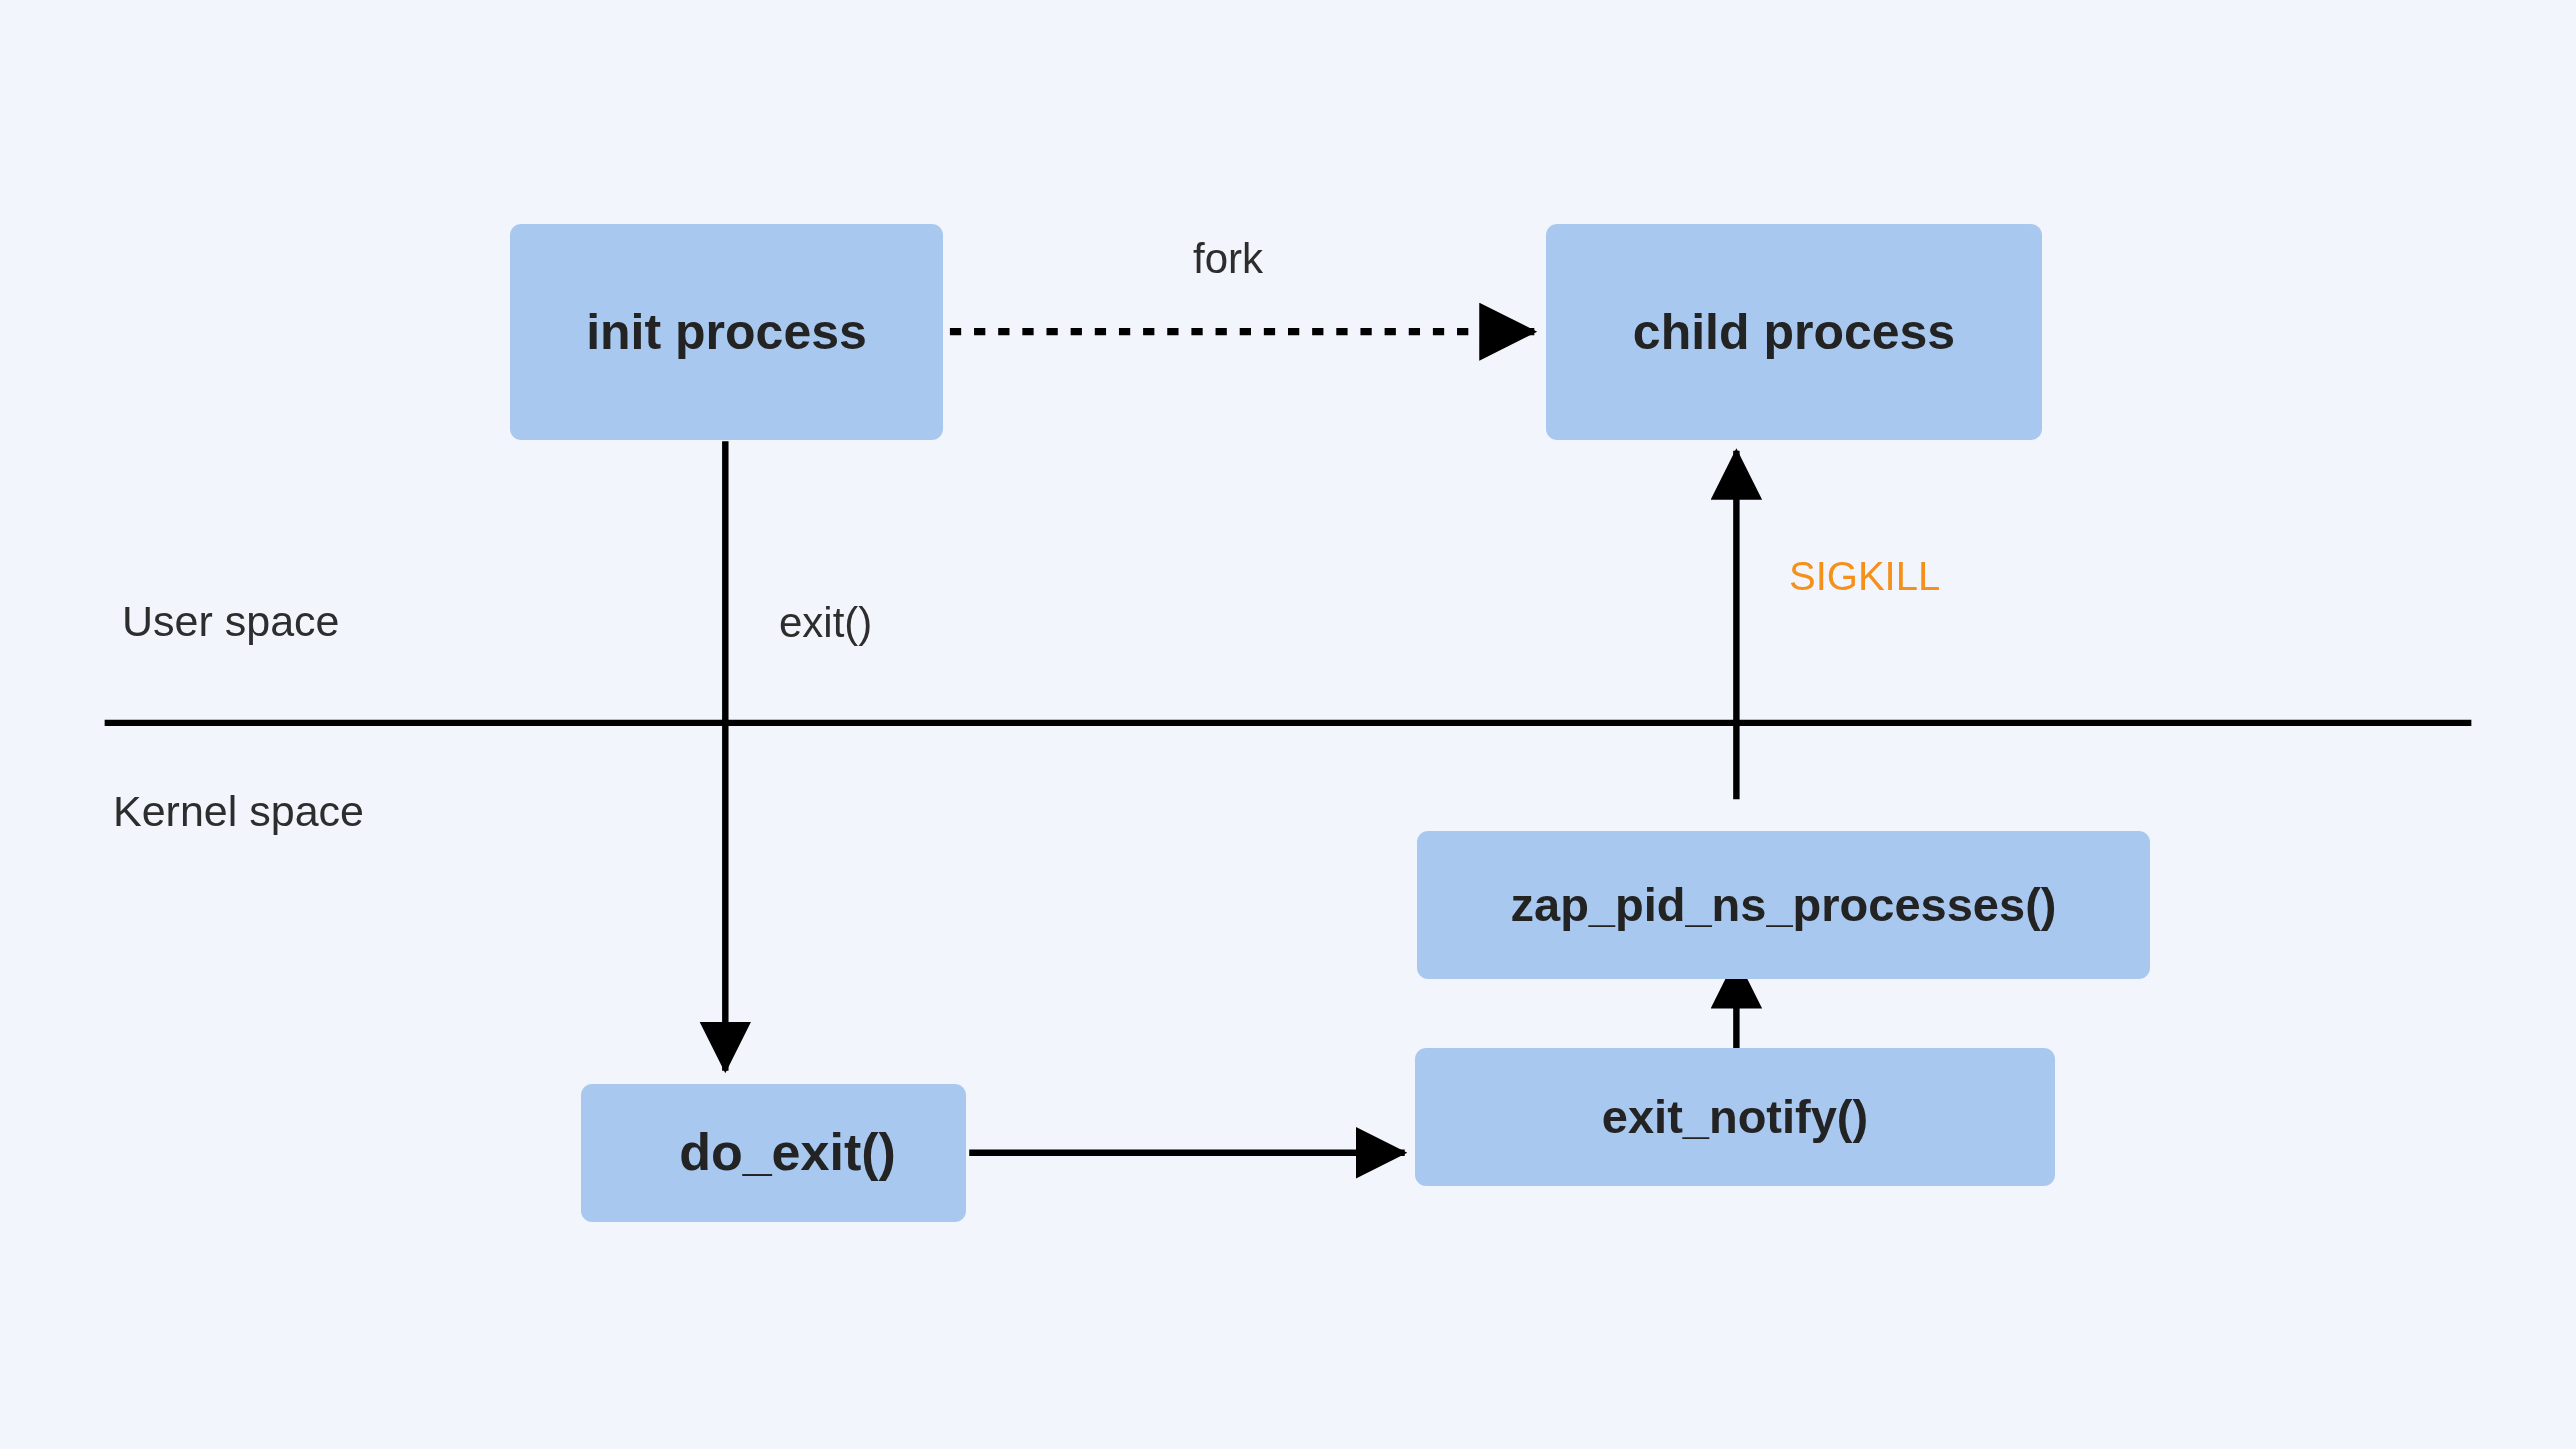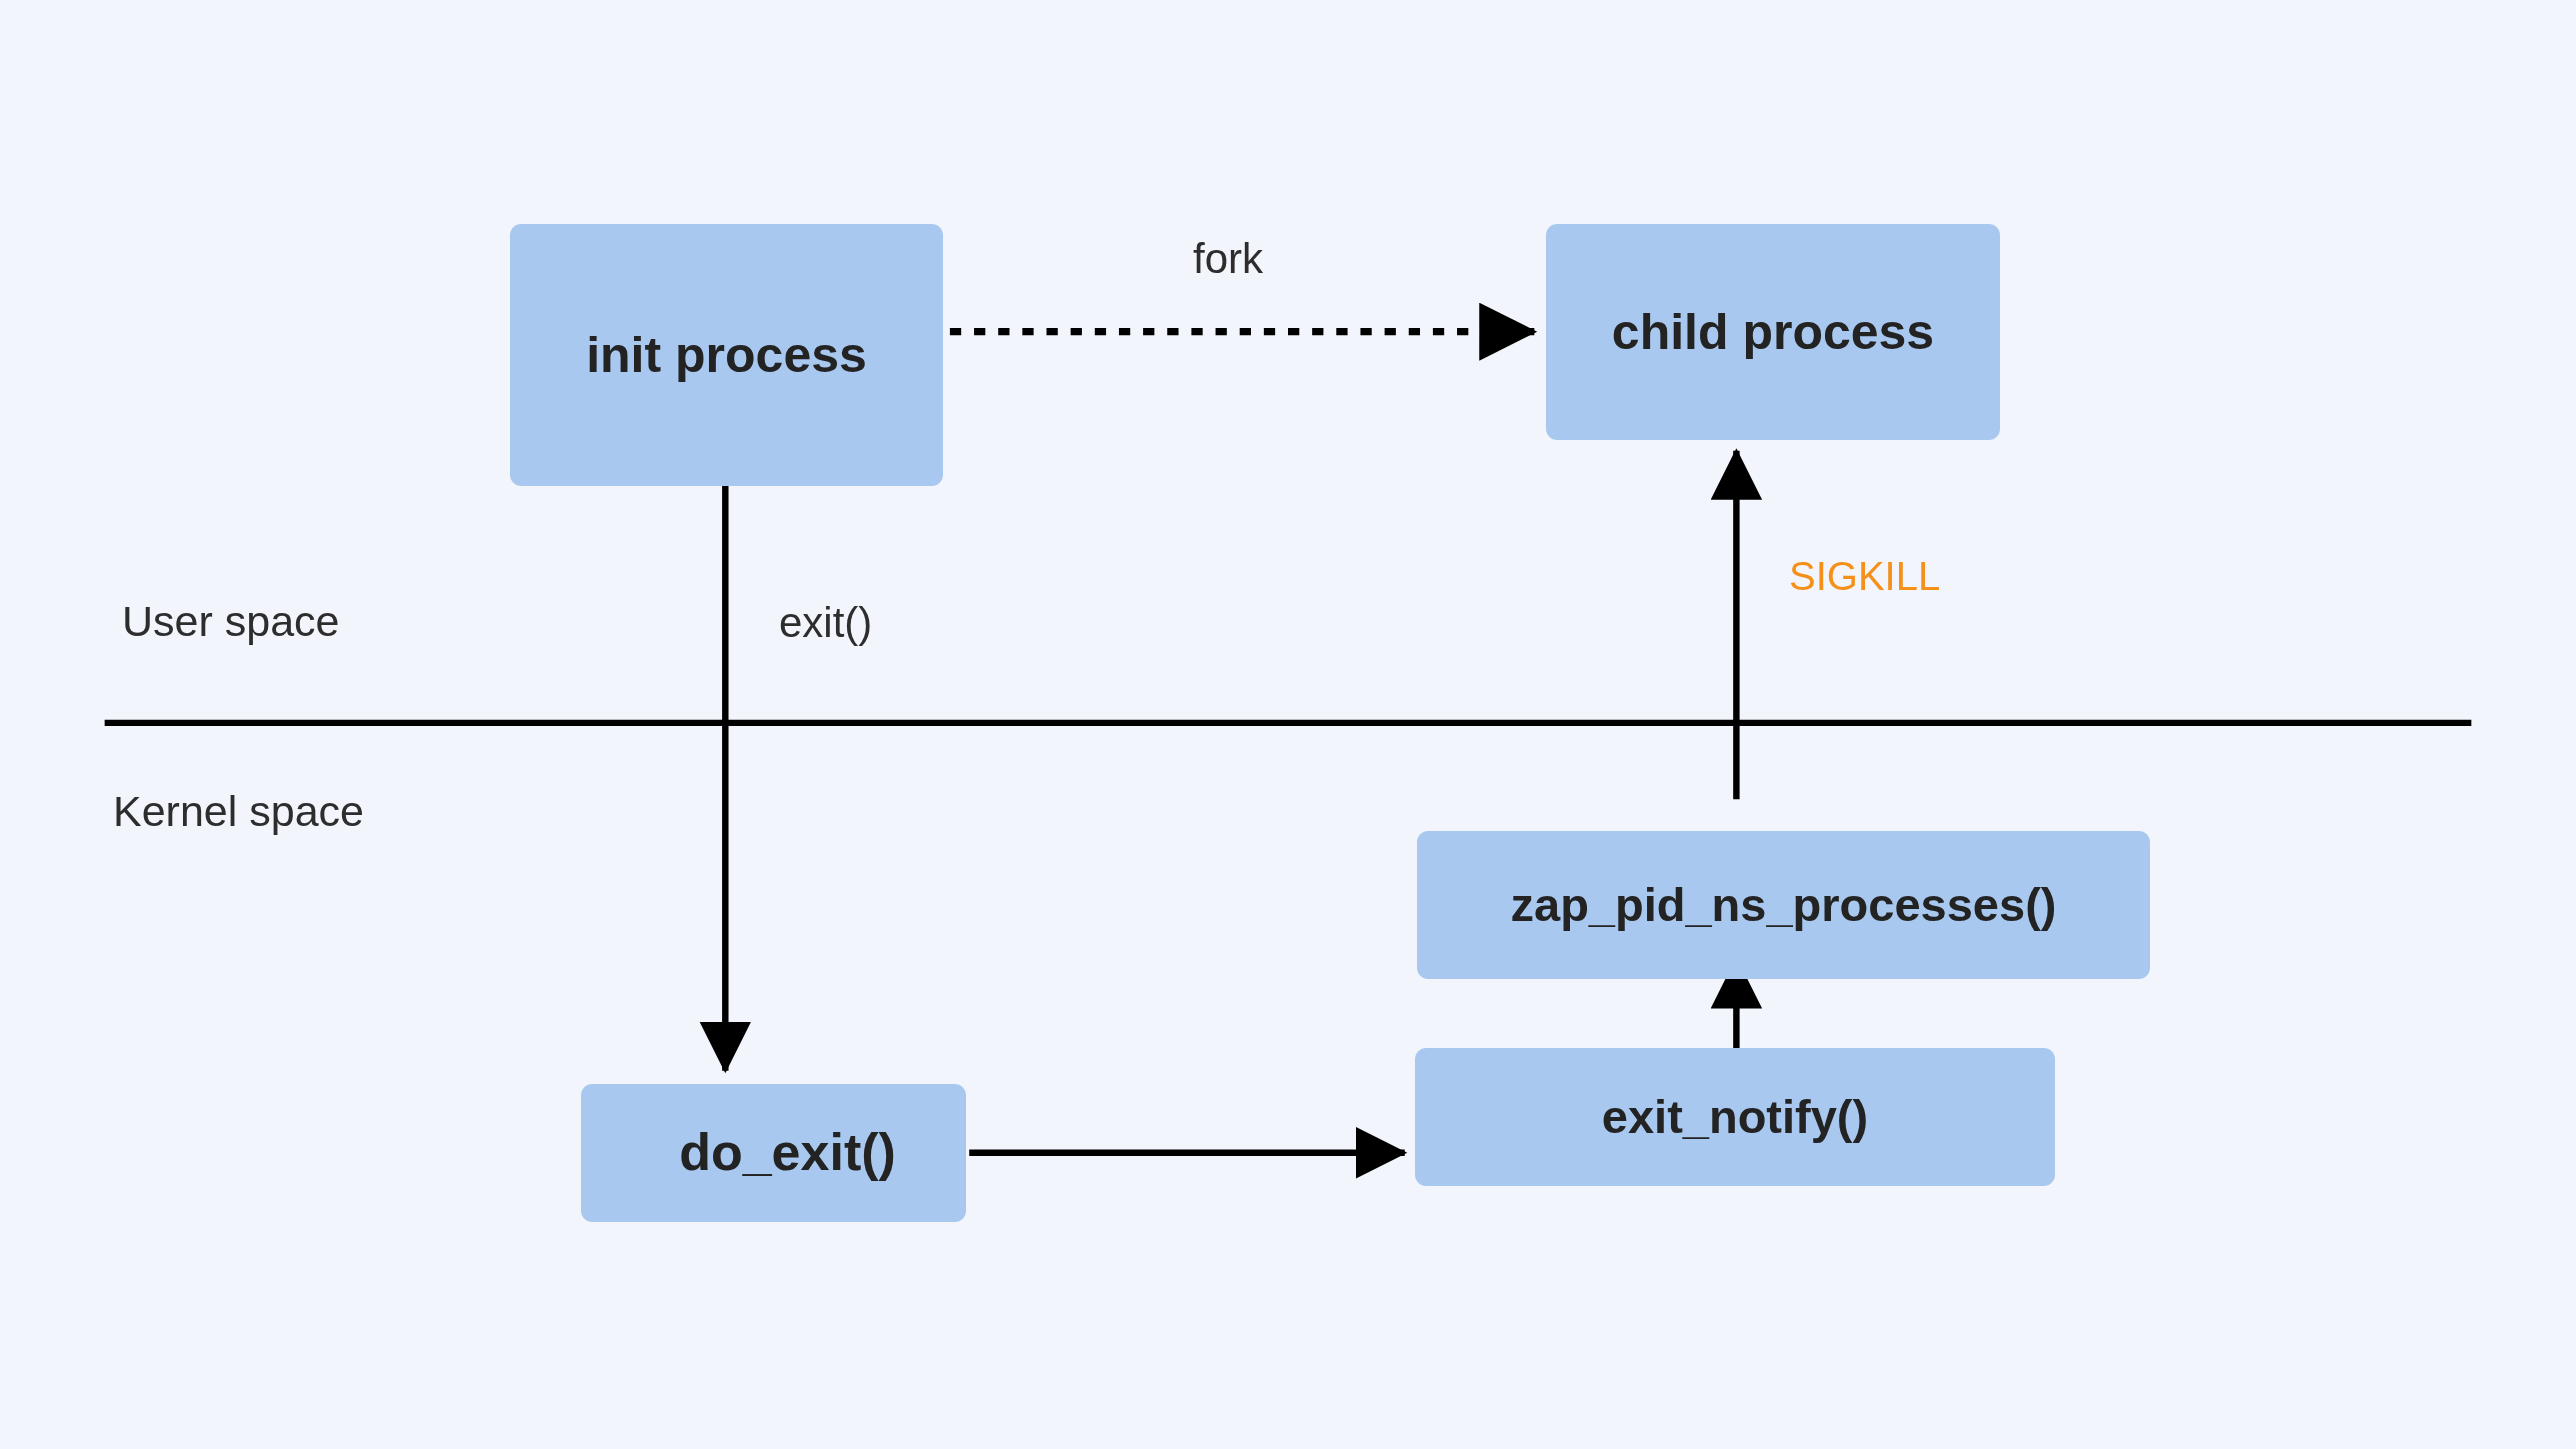--- a/index.html
+++ b/index.html
@@ -23,22 +23,22 @@
     align-items: center;
     justify-content: center;
     color: #232323;
     font-weight: bold;
     font-family: "Liberation Sans", sans-serif;
     text-align: center;
     line-height: 1.1;
     box-sizing: border-box;
     white-space: nowrap;
   }
-  #node-init      { left: 510px;  top: 224px;  width: 433px; height: 262px; font-size: 50px; }
-  #node-child     { left: 1546px; top: 224px;  width: 454px; height: 216px; font-size: 50px; }
+  #node-init      { left: 510px;  top: 224px;  width: 433px; height: 216px; font-size: 50px; }
+  #node-child     { left: 1546px; top: 224px;  width: 496px; height: 216px; font-size: 50px; }
   #node-zap       { left: 1417px; top: 802px;  width: 733px; height: 148px; font-size: 47px; margin-top: 29px; }
   #node-do-exit   { left: 581px;  top: 1084px; width: 385px; height: 138px; font-size: 52px; padding-left: 28px; }
   #node-exit-notify { left: 1415px; top: 1048px; width: 640px; height: 138px; font-size: 47px; }
 
   .lbl {
     position: absolute;
     color: #2d2d2d;
     font-family: "Liberation Sans", sans-serif;
     font-weight: normal;
     white-space: nowrap;

